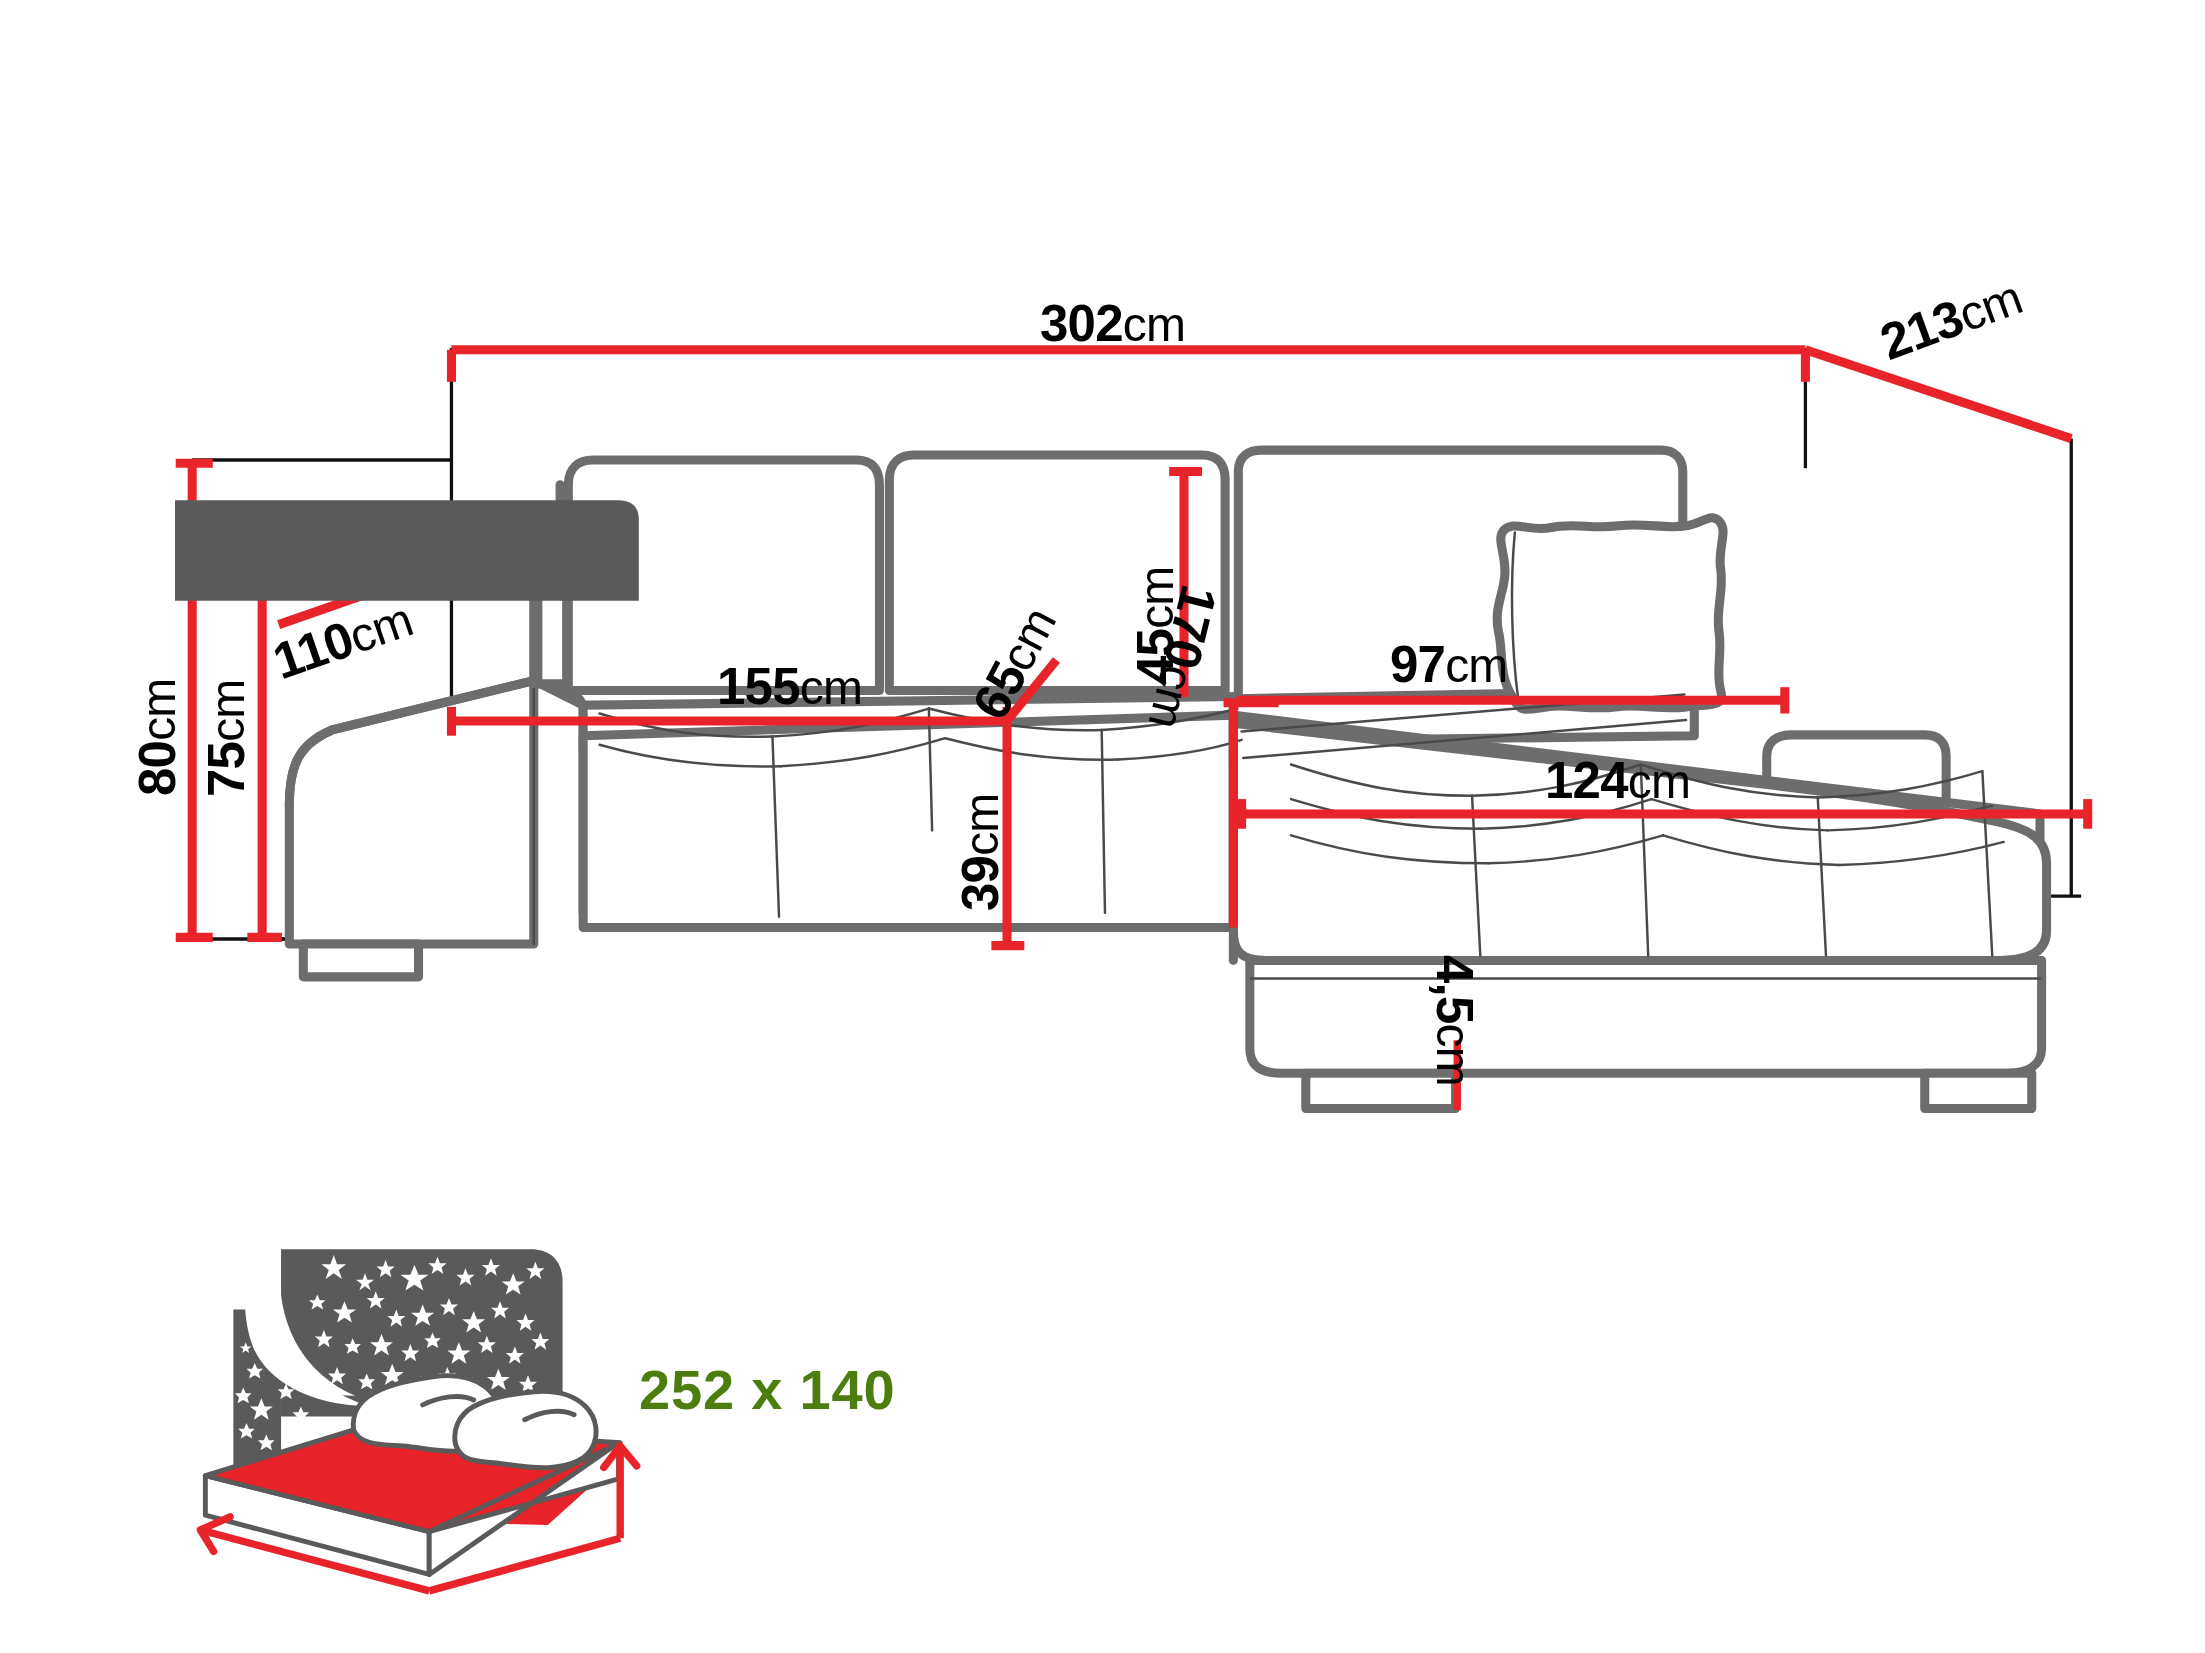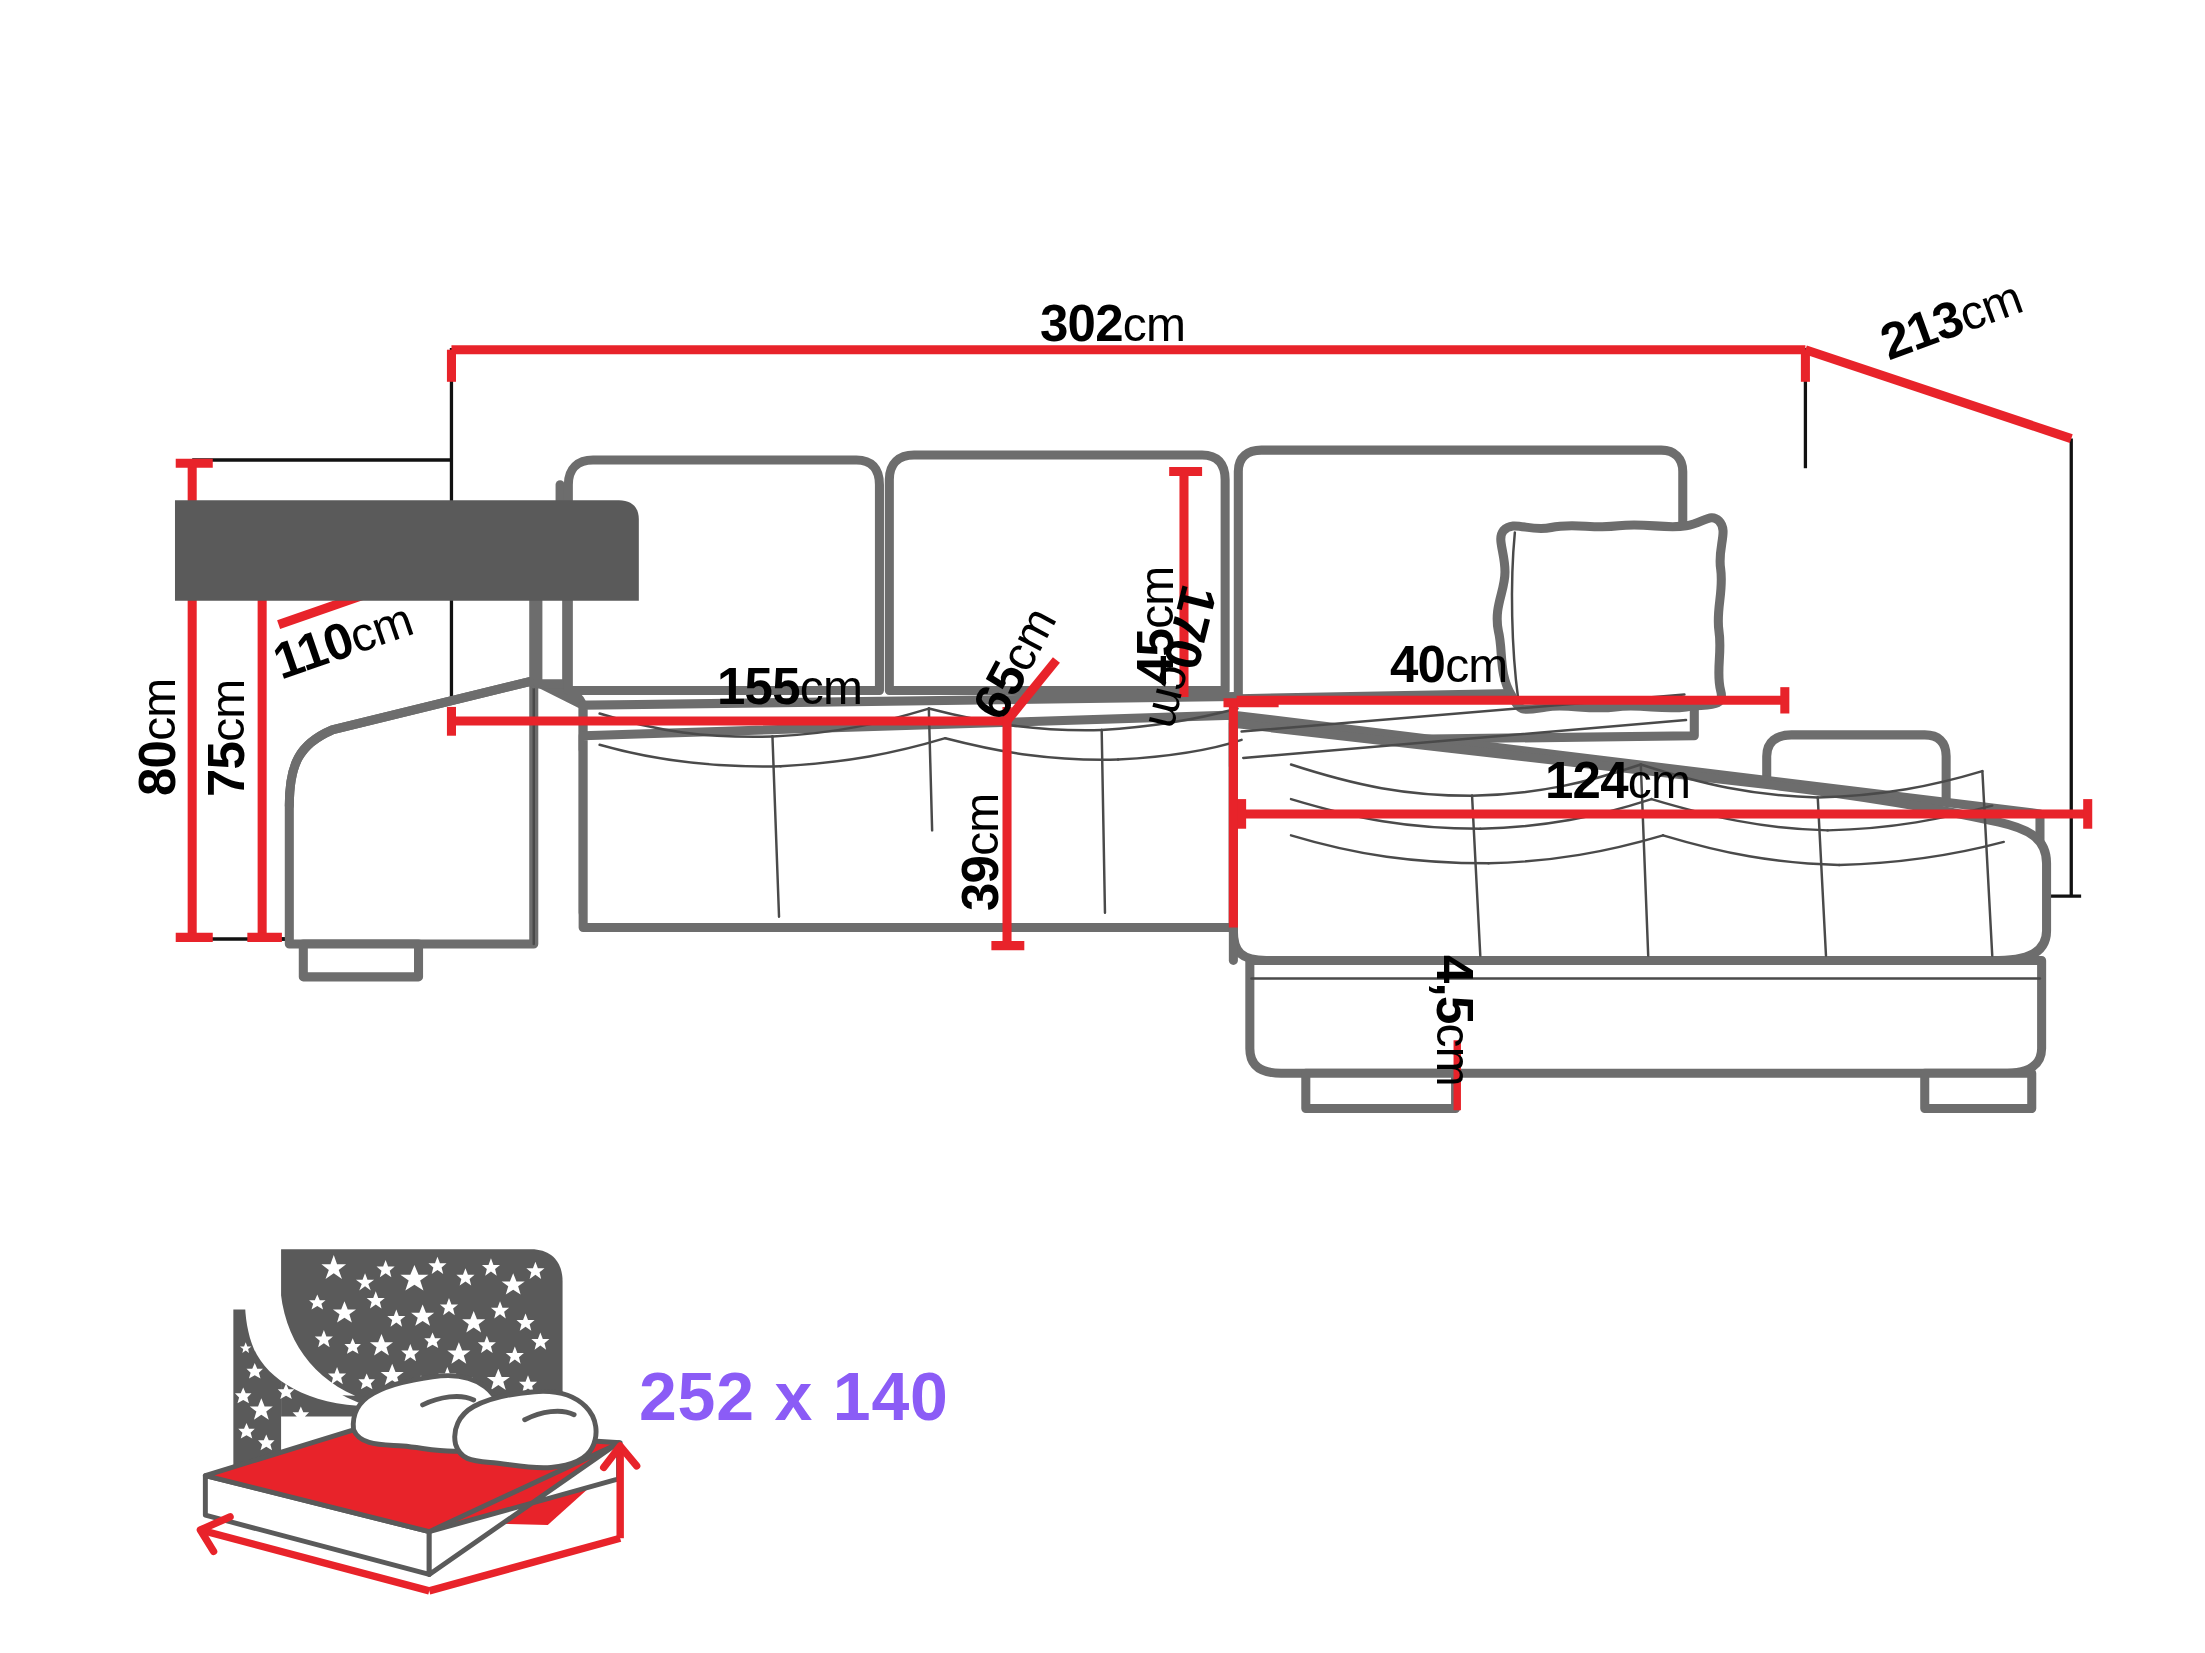--- a/index.html
+++ b/index.html
@@ -40,23 +40,23 @@
     font-size: 51px;
     letter-spacing: -0.8px;
   }
   .dim-label .unit {
     font-weight: normal;
     font-size: 48px;
     letter-spacing: -0.8px;
   }
   .bed-size-label {
     position: absolute;
-    color: #8b5cf6;
+    color: #4d7c0f;
     font-weight: bold;
-    font-size: 68px;
+    font-size: 56px;
     letter-spacing: 0.8px;
     white-space: nowrap;
     font-family: "Liberation Sans", sans-serif;
   }
 </style>
 </head>
 <body>
 
 <div id="diagram-root">
 
@@ -336,21 +336,21 @@
 
   <div class="dim-label" style="left:948px; top:871px; transform:rotate(-90deg); transform-origin:left top;">
     <span class="num">39</span><span class="unit">cm</span>
   </div>
 
   <div class="dim-label" style="left:1218px; top:553px; transform:rotate(104deg); transform-origin:left top;">
     <span class="num">170</span><span class="unit">cm</span>
   </div>
 
   <div class="dim-label" style="left:1383px; top:599px;">
-    <span class="num">40</span><span class="unit">cm</span>
+    <span class="num">97</span><span class="unit">cm</span>
   </div>
 
   <div class="dim-label" style="left:1538px; top:715px;">
     <span class="num">124</span><span class="unit">cm</span>
   </div>
 
   <div class="dim-label" style="left:1473px; top:915px; transform:rotate(90deg); transform-origin:left top;">
     <span class="num">4,5</span><span class="unit">cm</span>
   </div>
 

